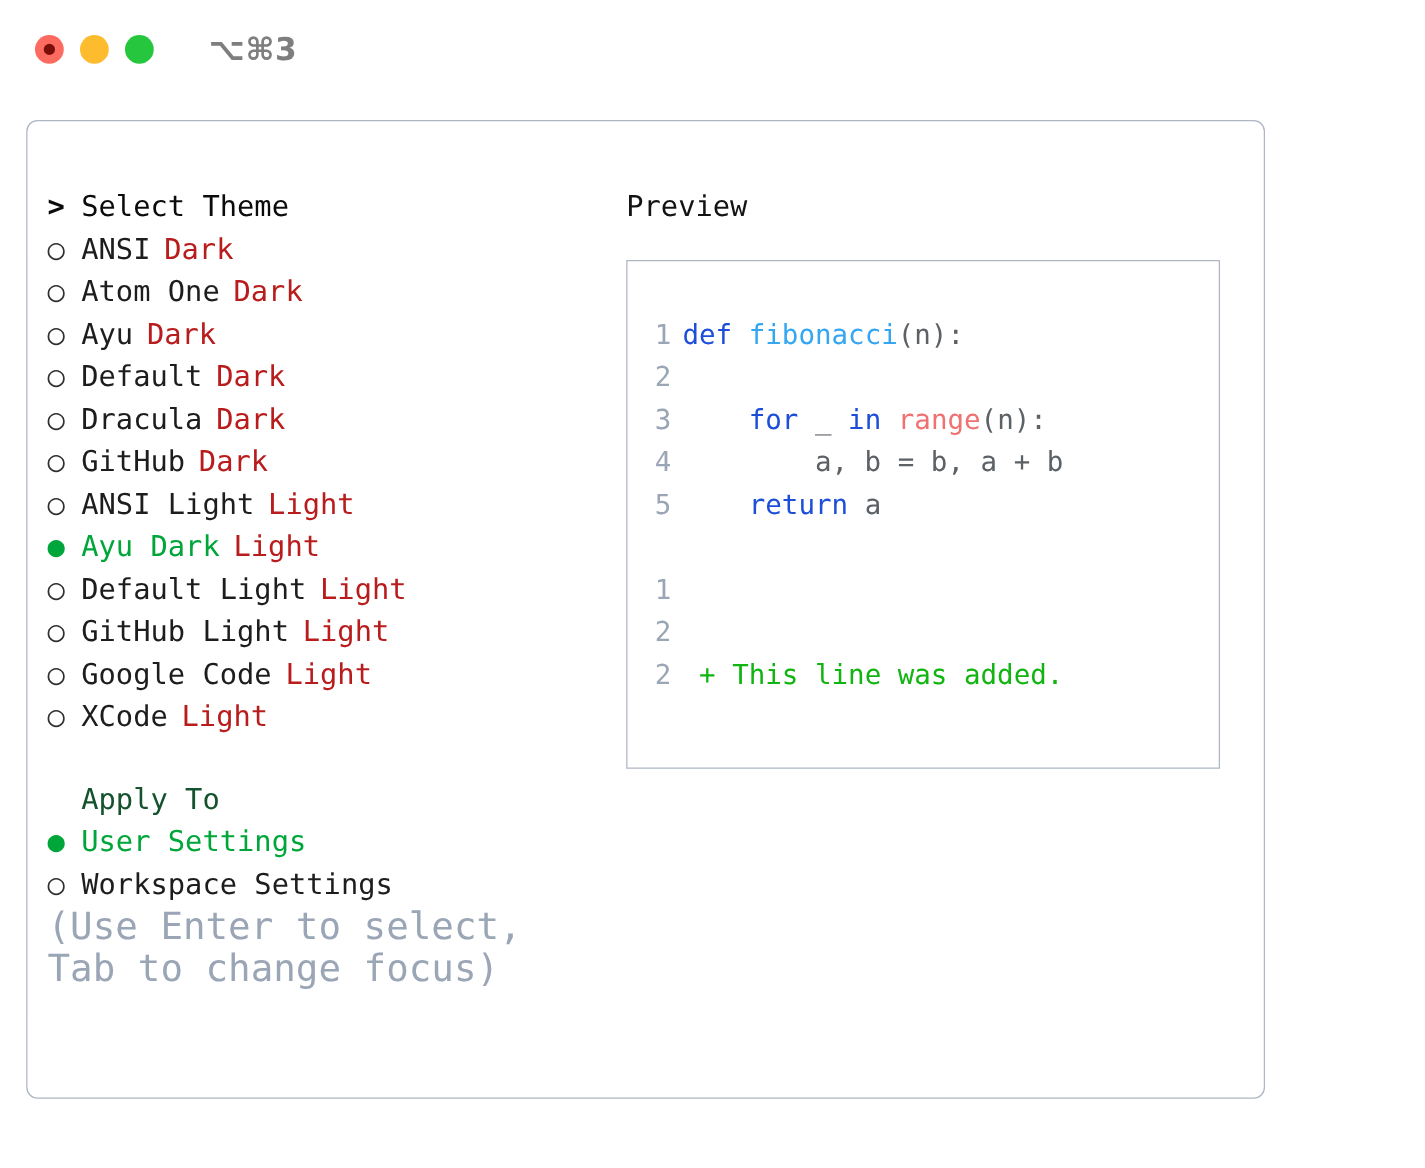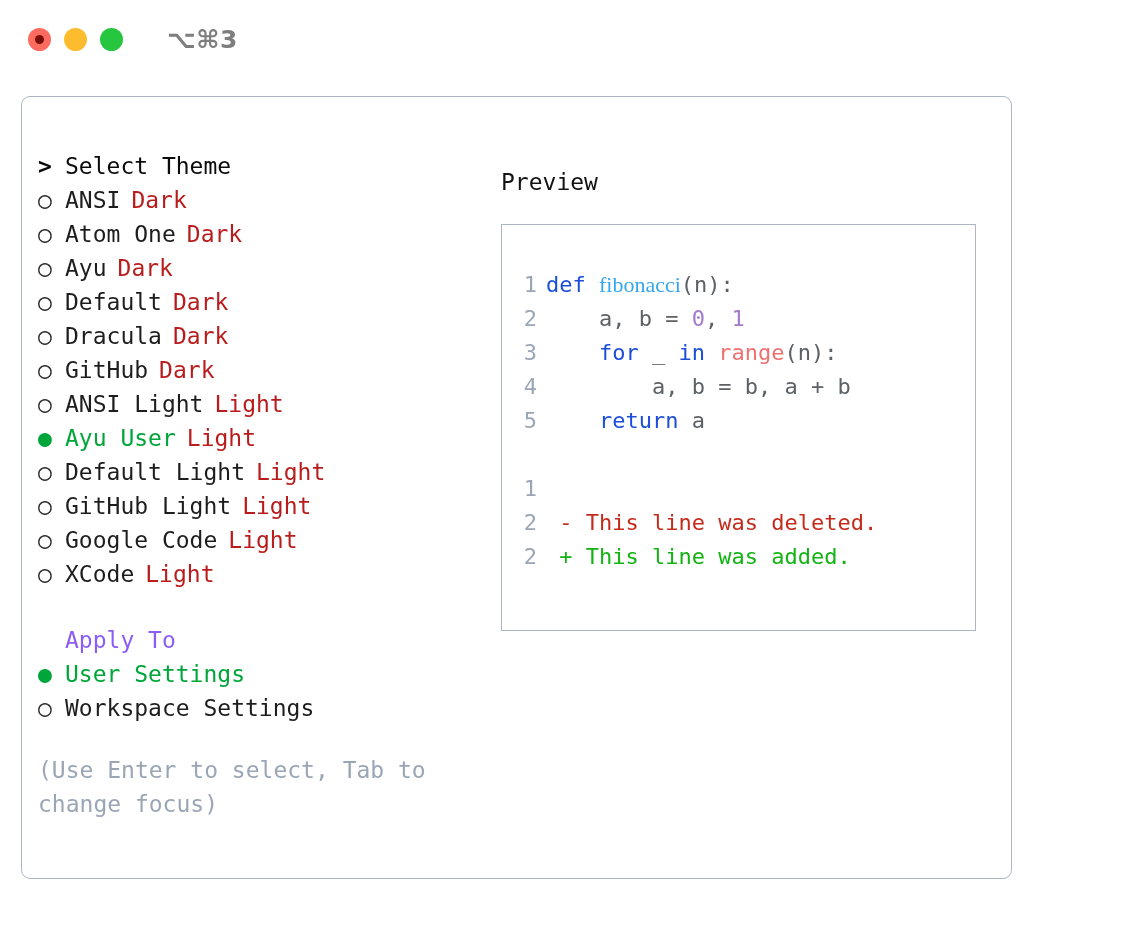--- a/index.html
+++ b/index.html
@@ -116,37 +116,36 @@
     color: #0b0b0b;
   }
   #select-theme-header .marker {
     font-weight: 700;
     color: #0b0b0b;
   }
 
   
   #apply-to-group { margin-top: 32px; }
   #apply-to-title .row-label {
-    color: #8b5cf6;
+    color: #14532d;
   }
 
   
   #hint-text {
-    margin-top: 28px;
     width: 400px;
     color: #9aa5b5;
-    font-size: 23px;
+    font-size: 30px;
     line-height: 34px;
   }
 
   
   #preview-column {
     position: absolute;
     left: 479px;
-    top: 68px;
+    top: 52px;
     width: 490px;
   }
   #preview-title {
     font-size: 23px;
     color: #131313;
     line-height: 34px;
     margin-bottom: 25px;
   }
   #code-panel {
     width: 475px;
@@ -170,21 +169,21 @@
     text-align: right;
     color: #9aa5b5;
     padding-right: 9px;
     box-sizing: border-box;
   }
   .code-body { color: #5c6166; }
   .blank-line { height: 34px; }
 
   
   .tok-kw   { color: #1d4ed8; }
-  .tok-fn   { color: #35a6f0; font-family: Liberation Serif, serif; }
+  .tok-fn   { color: #35a6f0; }
   .tok-num  { color: #a37acc; }
   .tok-bi   { color: #f07171; }
   .tok-var  { color: #5c6166; }
   .tok-punc { color: #5c6166; }
 
   
   .diff-context { color: #828c99; }
   .diff-del     { color: #c42b1c; }
   .diff-add     { color: #11b411; }
 </style>
@@ -244,21 +243,21 @@
             <span class="row-label">GitHub</span>
             <span class="row-tag">Dark</span>
           </div>
           <div class="row">
             <span class="marker">○</span>
             <span class="row-label">ANSI Light</span>
             <span class="row-tag">Light</span>
           </div>
           <div class="row">
             <span class="marker selected">●</span>
-            <span class="row-label selected">Ayu User</span>
+            <span class="row-label selected">Ayu Dark</span>
             <span class="row-tag">Light</span>
           </div>
           <div class="row">
             <span class="marker">○</span>
             <span class="row-label">Default Light</span>
             <span class="row-tag">Light</span>
           </div>
           <div class="row">
             <span class="marker">○</span>
             <span class="row-label">GitHub Light</span>
@@ -295,28 +294,28 @@
 
       <div id="hint-text">(Use Enter to select, Tab to change focus)</div>
     </div>
 
     <div id="preview-column">
       <div id="preview-title">Preview</div>
 
       <div id="code-panel">
         <div id="code-lines">
             <div class="code-line"><span class="gutter">1</span><span class="code-body"><span class="tok-kw">def </span><span class="tok-fn">fibonacci</span><span class="tok-punc">(n):</span></span></div>
-            <div class="code-line"><span class="gutter">2</span><span class="code-body"><span class="tok-var">    a, b = </span><span class="tok-num">0</span><span class="tok-punc">, </span><span class="tok-num">1</span></span></div>
+            <div class="code-line"><span class="gutter">2</span></div>
             <div class="code-line"><span class="gutter">3</span><span class="code-body"><span class="tok-var">    </span><span class="tok-kw">for</span><span class="tok-var"> _ </span><span class="tok-kw">in</span><span class="tok-var"> </span><span class="tok-bi">range</span><span class="tok-punc">(n):</span></span></div>
             <div class="code-line"><span class="gutter">4</span><span class="code-body"><span class="tok-var">        a, b = b, a + b</span></span></div>
             <div class="code-line"><span class="gutter">5</span><span class="code-body"><span class="tok-var">    </span><span class="tok-kw">return</span><span class="tok-var"> a</span></span></div>
           </div>
         <div class="blank-line"></div>
         <div id="diff-lines">
             <div class="code-line"><span class="gutter">1</span><span class="diff-context"><span>   </span></span></div>
-            <div class="code-line"><span class="gutter">2</span><span class="diff-del"><span> - </span><span>This line was deleted.</span></span></div>
+            <div class="code-line"><span class="gutter">2</span></div>
             <div class="code-line"><span class="gutter">2</span><span class="diff-add"><span> + </span><span>This line was added.</span></span></div>
           </div>
       </div>
     </div>
 
   </div>
 </div>
 
 </body></html>

